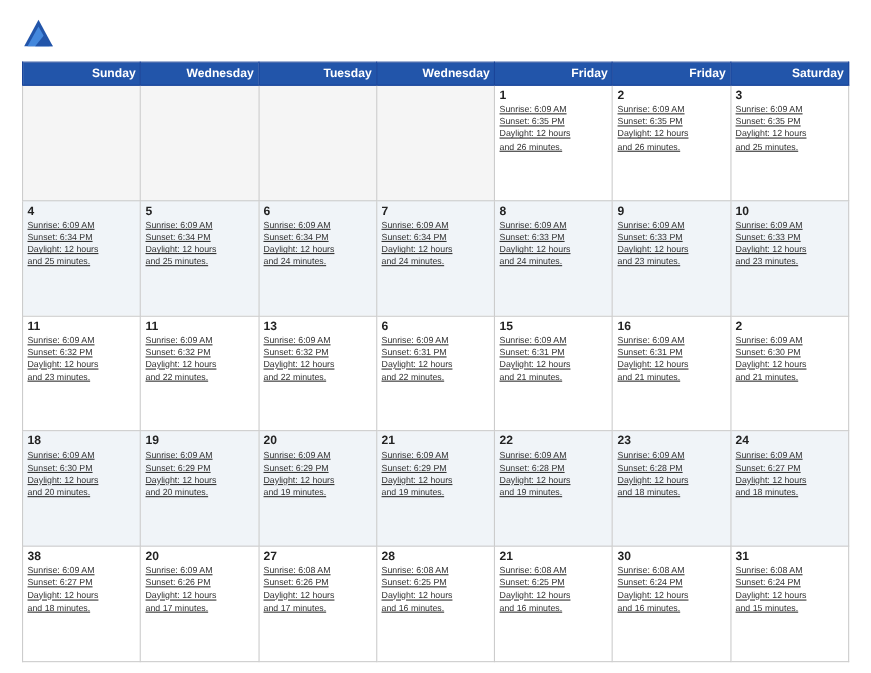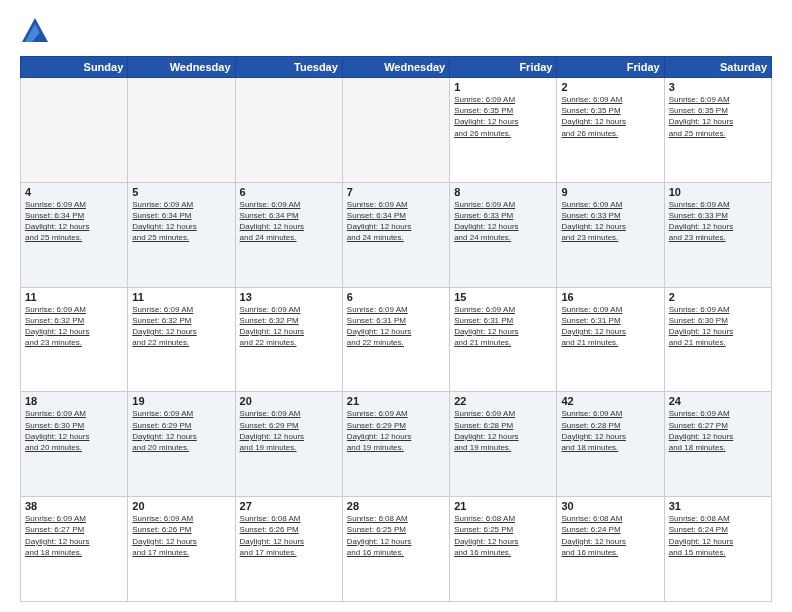--- a/index.html
+++ b/index.html
@@ -298,21 +298,21 @@
 and 19 minutes.</div>
           </td>
           <td>
             <span class="day-num">22</span>
             <div class="day-info" style="white-space: pre-line;">Sunrise: 6:09 AM
 Sunset: 6:28 PM
 Daylight: 12 hours
 and 19 minutes.</div>
           </td>
           <td>
-            <span class="day-num">42</span>
+            <span class="day-num">23</span>
             <div class="day-info" style="white-space: pre-line;">Sunrise: 6:09 AM
 Sunset: 6:28 PM
 Daylight: 12 hours
 and 18 minutes.</div>
           </td>
           <td>
             <span class="day-num">24</span>
             <div class="day-info" style="white-space: pre-line;">Sunrise: 6:09 AM
 Sunset: 6:27 PM
 Daylight: 12 hours

